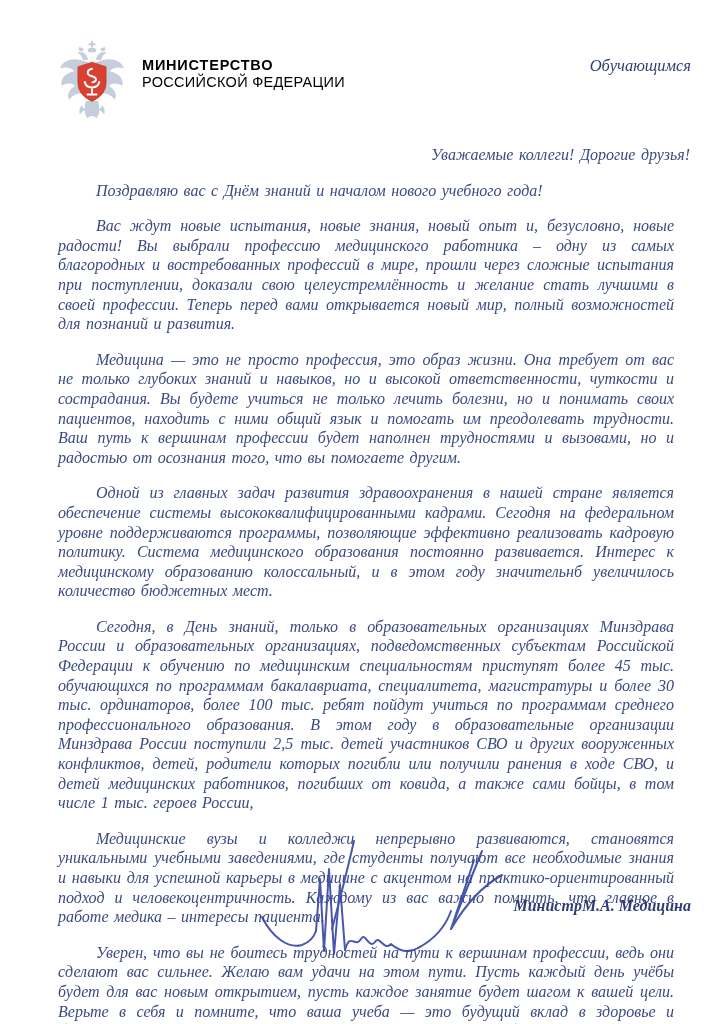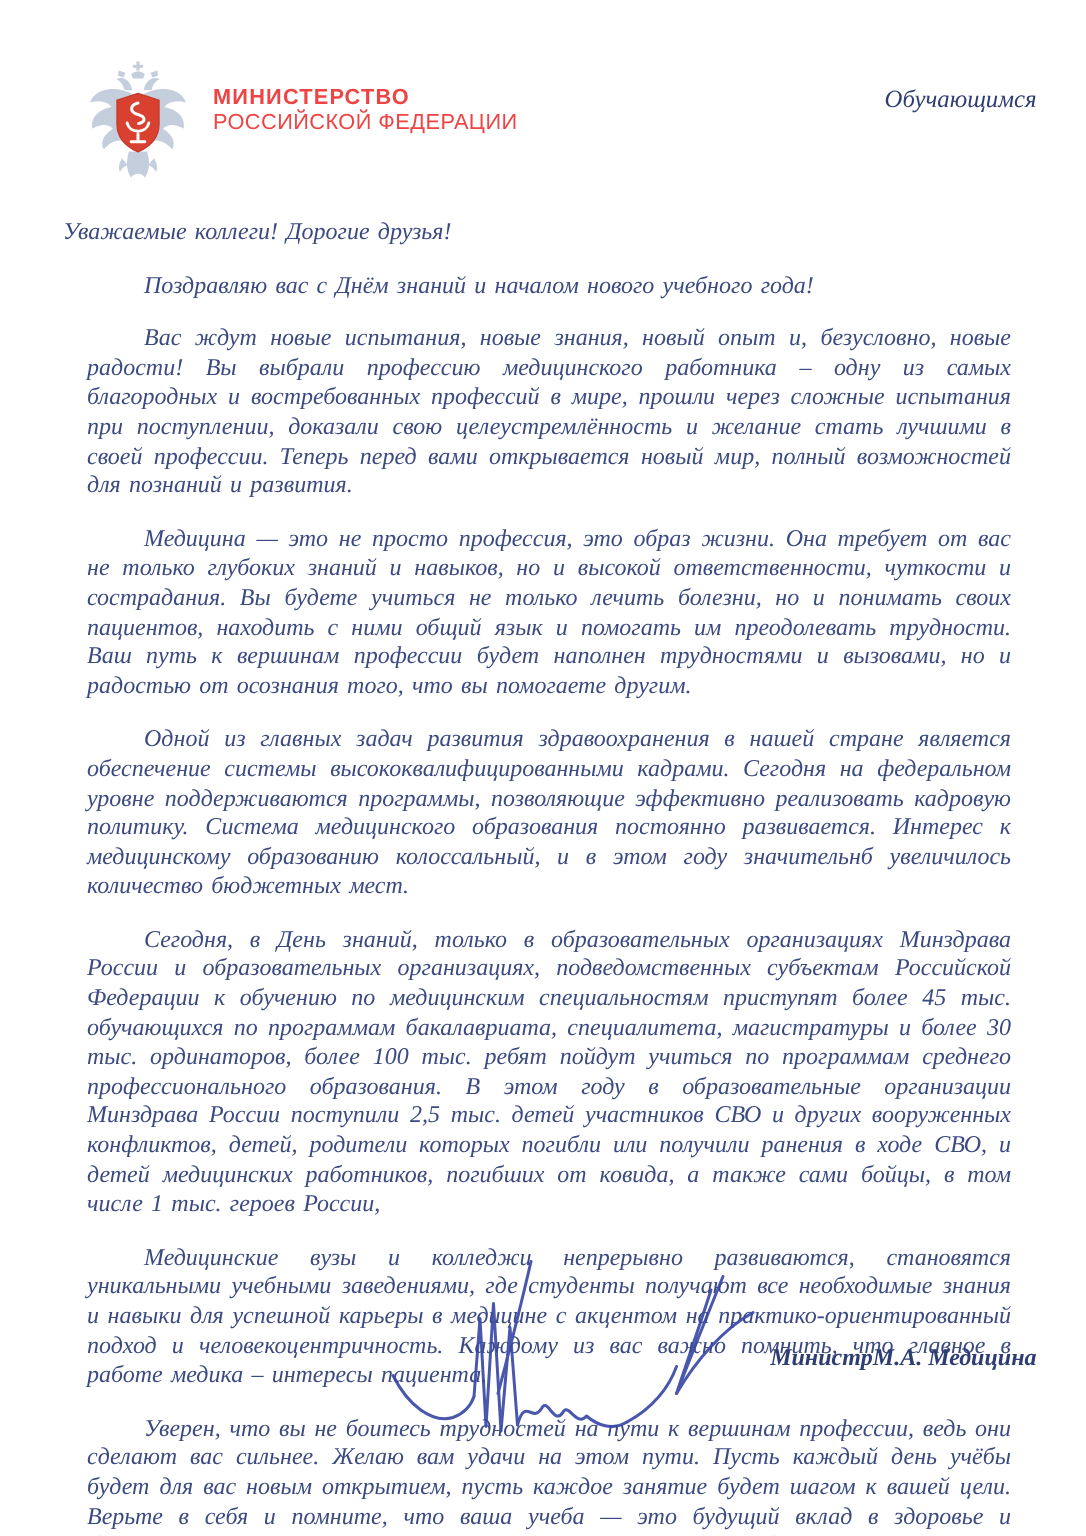--- a/index.html
+++ b/index.html
@@ -10,42 +10,42 @@
     overflow:hidden;
     font-family:"Liberation Serif","DejaVu Serif",serif;
   }
   
   .emblem{
     position:absolute;left:54px;top:40px;width:76px;height:84px;
   }
   .ministry-name{
     position:absolute;left:142px;top:57px;
     font-family:"Liberation Sans","DejaVu Sans",sans-serif;
-    color:#ef4444;
+    color:#000000;
     font-size:14.5px;line-height:16.5px;
   }
   .ministry-name .b{font-weight:700;letter-spacing:.8px;}
   .ministry-name .r{font-weight:400;letter-spacing:.3px;}
   .addressee{
     position:absolute;right:33px;top:54px;
     font-style:italic;
     color:#2e3d72;
     font-size:16.5px;line-height:23px;
   }
   
   .letter{
     position:absolute;left:42px;top:145px;width:648px;
     font-style:italic;
     color:#3b4a80;
     font-size:16px;line-height:19.6px;
     text-align:justify;
     word-spacing:1.5px;
   }
   .salutation{
-    text-align:left;
+    text-align:right;
     margin:0 0 0 0;
   }
   .letter p.para{
     margin:16px;
     text-indent:38px;
   }
   
   .sig-row{
     position:absolute;left:42px;right:33px;top:897px;
     display:flex;justify-content:flex-end;

